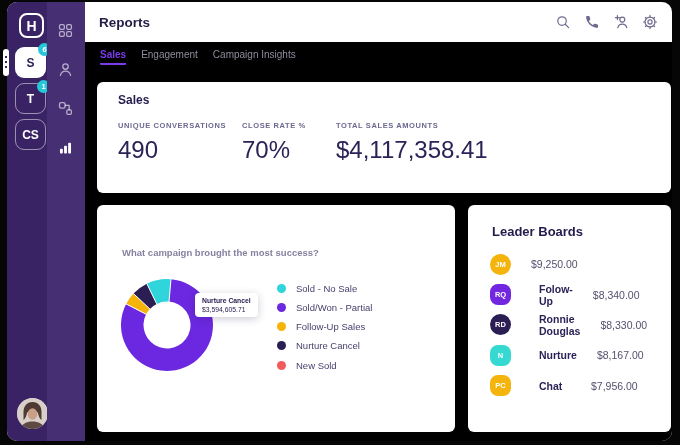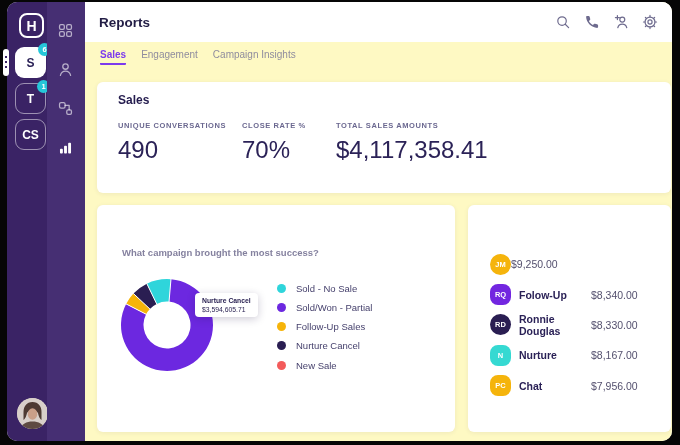--- a/index.html
+++ b/index.html
@@ -25,21 +25,21 @@
   .sliver{position:absolute;left:3px;top:49px;width:6px;height:27px;background:#fff;border-radius:3px;z-index:5;}
   .sliver::after{content:"";position:absolute;left:1.5px;top:7px;width:2.5px;height:13px;
          background:repeating-linear-gradient(#3A2365 0 2px,transparent 2px 5px);}
   .navicon{position:absolute;left:10px;width:17px;height:17px;color:rgba(255,255,255,.62);cursor:pointer;}
   .navicon.active{color:#fff;}
   
   .icn svg{width:100%;height:100%;fill:none;stroke:currentColor;stroke-width:1.5;
            stroke-linecap:round;stroke-linejoin:round;display:block;}
   .icn svg .f{fill:currentColor;stroke:none;}
   
-  .content{flex:1;position:relative;background:#fef9c3;padding-left:44px;}
+  .content{flex:1;position:relative;background:#000000;padding-left:44px;}
   .hdr{position:absolute;left:0;right:0;top:0;height:40px;background:#fff;
        display:flex;align-items:center;}
   .hdr-title{margin-left:14px;font-size:13.5px;font-weight:700;color:#221D45;}
   .hdr-icons{margin-left:auto;display:flex;gap:13px;padding-right:14px;}
   .hicon{width:16px;height:16px;color:#6E6B8E;cursor:pointer;}
   .tabs{position:absolute;left:0;right:0;top:40px;height:30px;display:flex;gap:15px;
         padding-left:15px;align-items:center;}
   .tab{font-size:10px;color:#8F8C9E;cursor:pointer;padding-bottom:3px;border-bottom:2px solid transparent;}
   .tab.active{color:#7C3AED;font-weight:700;border-bottom-color:#7C3AED;border-radius:1px;}
   .card{position:absolute;background:#fff;border-radius:6px;box-shadow:0 1px 5px rgba(44,32,90,.07);}
@@ -61,21 +61,21 @@
   .tt-label{font-size:6.8px;font-weight:700;color:#241C4E;}
   .tt-value{font-size:6.8px;color:#241C4E;margin-top:1.5px;}
   .legend{position:absolute;left:180px;top:78px;}
   .lg-row{display:flex;align-items:center;height:10px;margin-bottom:9.3px;cursor:pointer;}
   .lg-dot{width:9px;height:9px;border-radius:50%;margin-right:10px;flex:none;}
   .lg-label{font-size:9.5px;color:#443F6B;}
   
   #leader-card{left:383px;top:203px;width:203px;height:227px;}
   #leader-title{left:24px;top:19px;font-size:13px;}
   .lrows{position:absolute;left:22px;right:12px;top:44px;}
-  .lrow{height:30.4px;display:flex;align-items:center;cursor:pointer;}
+  .lrow{height:30.4px;display:flex;align-items:center;cursor:pointer;gap:20px;}
   .lavatar{width:21px;height:21px;flex:none;display:flex;align-items:center;justify-content:center;
            color:#fff;font-size:7.5px;font-weight:700;}
   .lavatar.circle{border-radius:50%;}
   .lavatar.square{border-radius:8px;}
   .lname{margin-left:8px;font-size:10.5px;font-weight:700;color:#2B2257;flex:1;}
   .lvalue{width:68px;font-size:10.5px;color:#54506E;}
 </style>
 </head>
 <body>
 
@@ -225,26 +225,27 @@
           <div class="lg-row">
             <span class="lg-dot" style="background: rgb(246, 180, 10);"></span>
             <span class="lg-label">Follow-Up Sales</span>
           </div>
           <div class="lg-row">
             <span class="lg-dot" style="background: rgb(42, 30, 82);"></span>
             <span class="lg-label">Nurture Cancel</span>
           </div>
           <div class="lg-row">
             <span class="lg-dot" style="background: rgb(243, 91, 91);"></span>
-            <span class="lg-label">New Sale</span>
+            <span class="lg-label">New Sold</span>
           </div>
         </div>
     </div>
 
     <div class="card" id="leader-card">
+      <div class="card-title" id="leader-title">Leader Boards</div>
       <div class="lrows" id="lrows">
           <div class="lrow">
             <div class="lavatar circle" style="background: rgb(245, 180, 12);">JM</div>
             <div class="lvalue">$9,250.00</div>
           </div>
           <div class="lrow">
             <div class="lavatar square" style="background: rgb(114, 38, 224);">RQ</div>
             <div class="lname">Folow-Up</div>
             <div class="lvalue">$8,340.00</div>
           </div>

